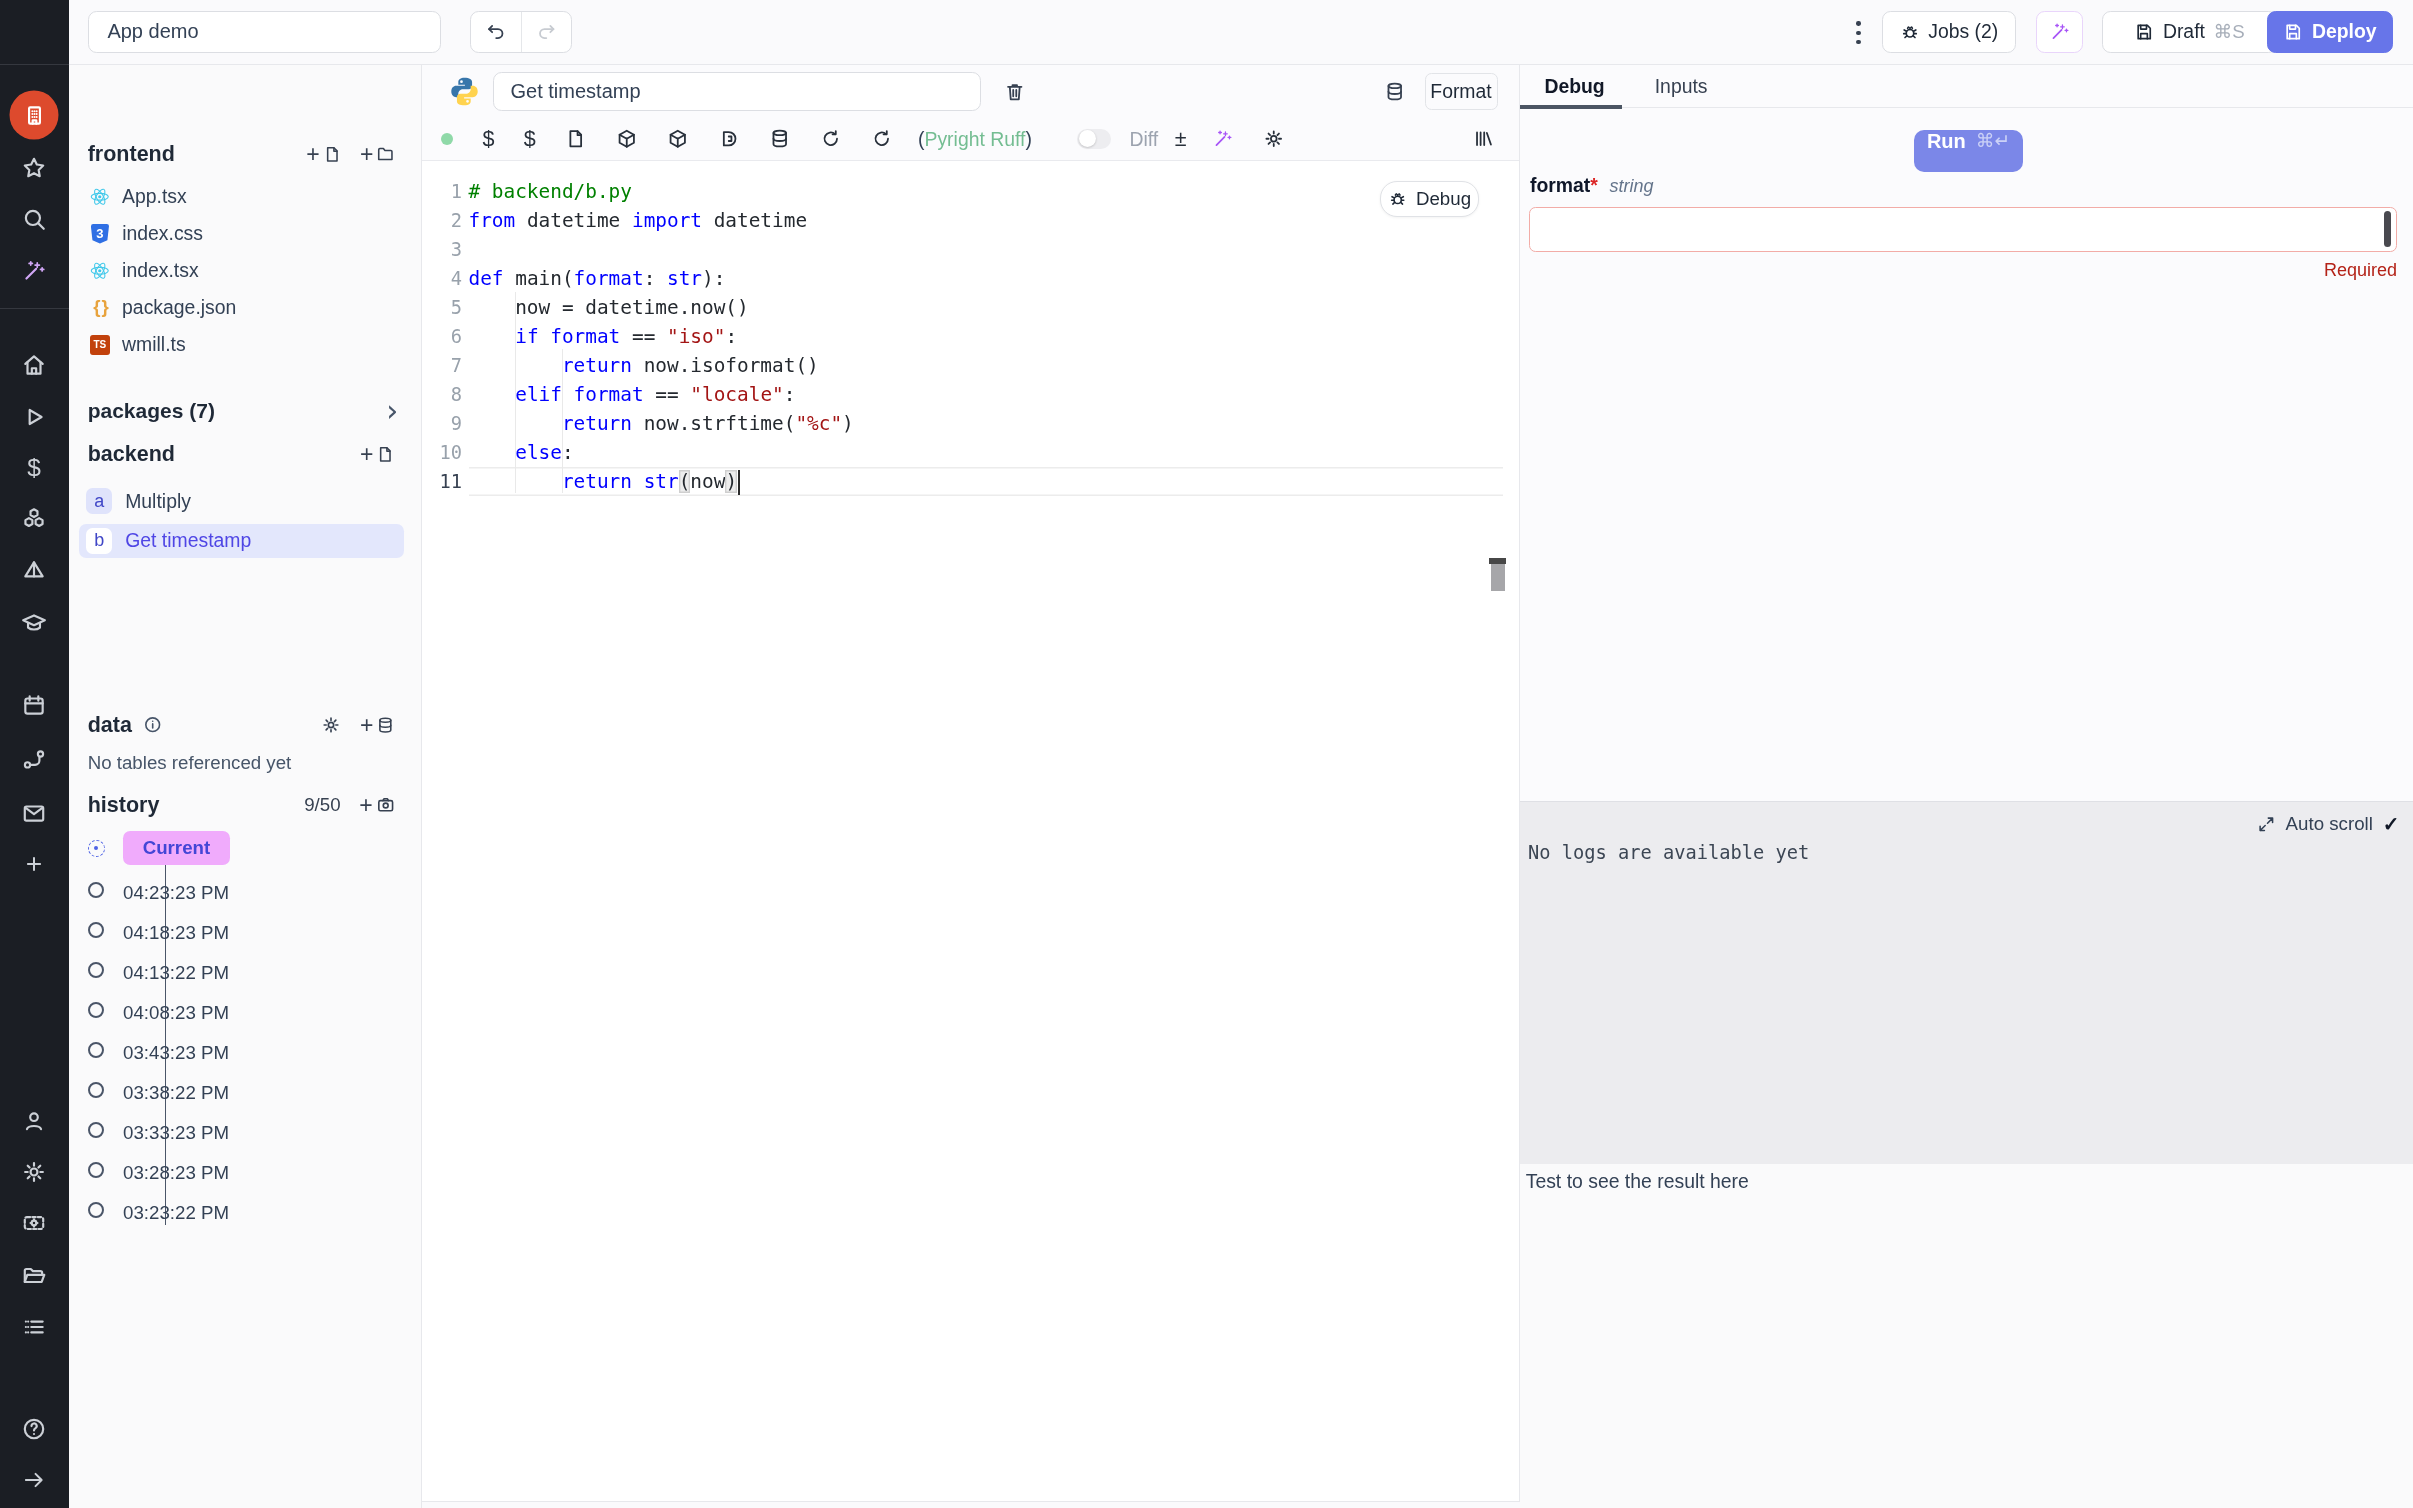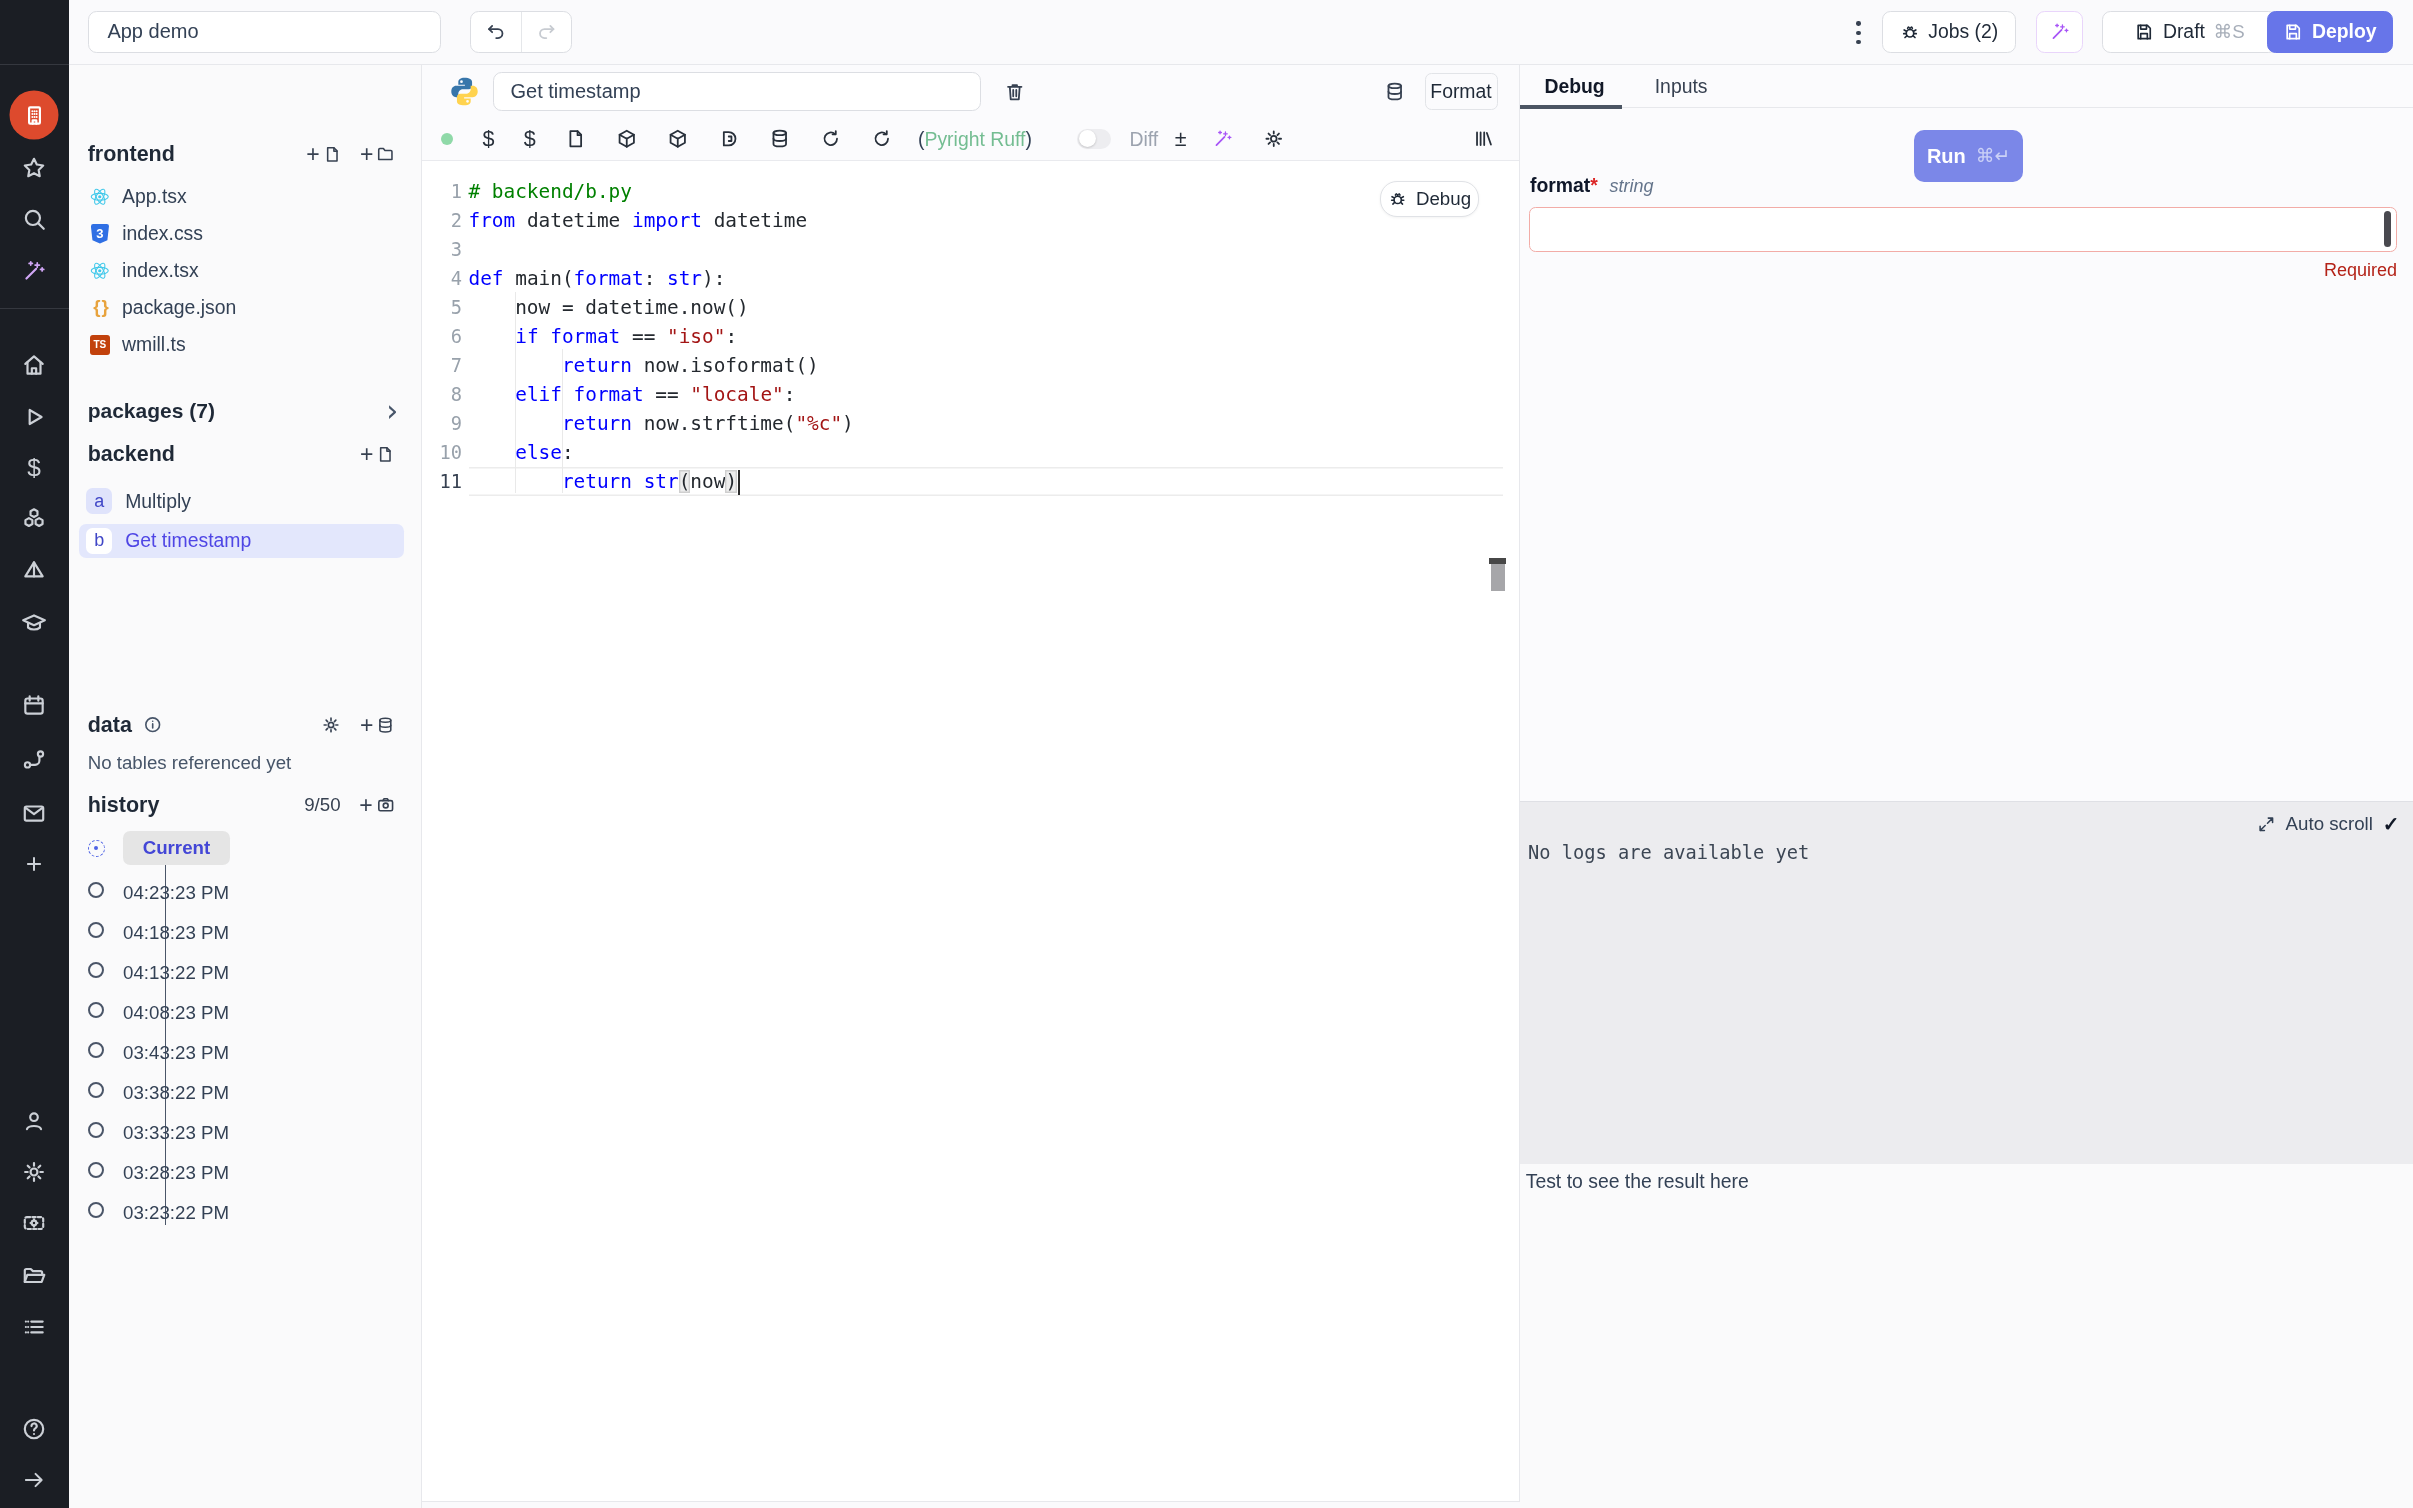--- a/index.html
+++ b/index.html
@@ -53,21 +53,21 @@
   .script-row .slabel{margin-left:13px;font-size:19.4px;color:#334155}
   .script-row.sel{background:#e3e7fc}
   .script-row.sel .badge{background:#fff}
   .script-row.sel .slabel{color:#4f46e5}
   .empty-note{position:absolute;left:18.7px;top:687px;font-size:18.7px;color:#475569}
   .hist-count{font-size:18.7px;color:#374151}
   .timeline-line{position:absolute;left:96px;top:784px;width:1.4px;height:376px;background:#4a5568}
   .cur-row{position:absolute;left:18.7px;top:766px;height:34px;display:flex;align-items:center;cursor:pointer}
   .cur-circle{width:17px;height:17px;border:1.4px dashed #4f63e5;border-radius:50%;background:#fafafb;position:relative;z-index:1}
   .cur-circle::after{content:"";position:absolute;left:5px;top:5px;width:4.3px;height:4.3px;border-radius:50%;background:#4f63e5}
-  .cur-pill{margin-left:18px;height:34px;padding:0 20px;border-radius:7.2px;background:#e5e5e5;display:flex;align-items:center;font-size:18.7px;font-weight:700;color:#4346d6}
+  .cur-pill{margin-left:18px;height:34px;padding:0 20px;border-radius:7.2px;background:#f0abfc;display:flex;align-items:center;font-size:18.7px;font-weight:700;color:#4346d6}
   .hist-list{position:absolute;left:18.7px;right:17px;top:817px;display:flex;flex-direction:column}
   .hist-row{height:40px;display:flex;cursor:pointer}
   .hist-dot{width:16px;height:16px;border:2.2px solid #4a5568;border-radius:50%;background:#fafafb;margin-left:0.7px;position:relative;z-index:1;flex:0 0 16px}
   .hist-label{margin-left:18.7px;font-size:18.7px;color:#334155}
 
   
   .codepanel{position:absolute;left:422px;top:65px;width:1098px;height:1437px;background:#fff;border-right:1.4px solid #e7e8ec;border-bottom:1.4px solid #e7e8ec}
   .ed-head{height:53px;background:#fbfbfd;display:flex;align-items:center}
   .py-ic{margin-left:26px}
   .name-input{margin-left:11.5px;width:488px;height:39px;border:1.4px solid #dcdee3;border-radius:8.6px;background:#fff;padding:0 17px;font-size:20px;color:#334155;font-family:"Liberation Sans",sans-serif}
@@ -102,21 +102,21 @@
   .sb-track{position:absolute;right:7.2px;top:0;width:16px;height:100%}
   .sb-mark{position:absolute;right:5.7px;top:397px;width:17px;height:5.7px;background:#474747}
   .sb-thumb{position:absolute;right:7.2px;top:403px;width:13.6px;height:27px;background:#a6a6a9;cursor:pointer}
 
   
   .rpanel{position:absolute;left:1520px;top:65px;width:894px;height:1444px;background:#fbfbfd}
   .rtabs{position:relative;height:43px;border-bottom:1.4px solid #e7e8ec;display:flex;align-items:center;padding-left:24.4px;gap:50px}
   .rtab{font-size:19.4px;color:#374151;cursor:pointer}
   .rtab.on{font-weight:700;color:#111827}
   .tab-underline{position:absolute;left:0;top:40px;width:102px;height:3.6px;background:#4b5563}
-  .run-btn{position:absolute;left:394px;top:65px;width:109px;height:52px;border-radius:10px;background:#7b87e8;color:#fff;display:flex;align-items:center;justify-content:center;gap:10px;font-size:20px;font-weight:700;cursor:pointer;border:none}
+  .run-btn{position:absolute;left:394px;top:65px;width:109px;height:42px;border-radius:10px;background:#7b87e8;color:#fff;display:flex;justify-content:center;gap:10px;font-size:20px;font-weight:700;cursor:pointer;border:none}
   .run-btn .sc{font-weight:400;font-size:18.7px;color:#ccd2f7}
   .fld-label{position:absolute;left:10px;top:109px;font-size:19.4px;display:flex;align-items:baseline}
   .fld-name{font-weight:700;color:#0f172a}
   .fld-star{color:#dc2626;font-weight:700}
   .fld-type{margin-left:11.5px;font-style:italic;color:#64748b;font-size:18px}
   .fld-input{position:absolute;left:9.3px;top:142px;width:868px;height:45px;border:1.4px solid #f2aca7;border-radius:6.5px;background:#fff;resize:none;font-size:18.7px;padding:7.2px 21.5px 7.2px 11.5px;font-family:"Liberation Sans",sans-serif;outline:none}
   .fld-scroll{position:absolute;left:864px;top:146px;width:7.2px;height:36px;border-radius:3.6px;background:#49494f}
   .req{position:absolute;right:17px;top:195px;font-size:18px;color:#b42318}
   .logs{position:absolute;left:0;top:736px;width:100%;height:363px;background:#ececef;border-top:1.4px solid #dfe0e5}
   .autoscroll{position:absolute;top:10px;right:14.4px;display:flex;align-items:center;gap:10px;color:#334155;font-size:18.7px;cursor:pointer}

